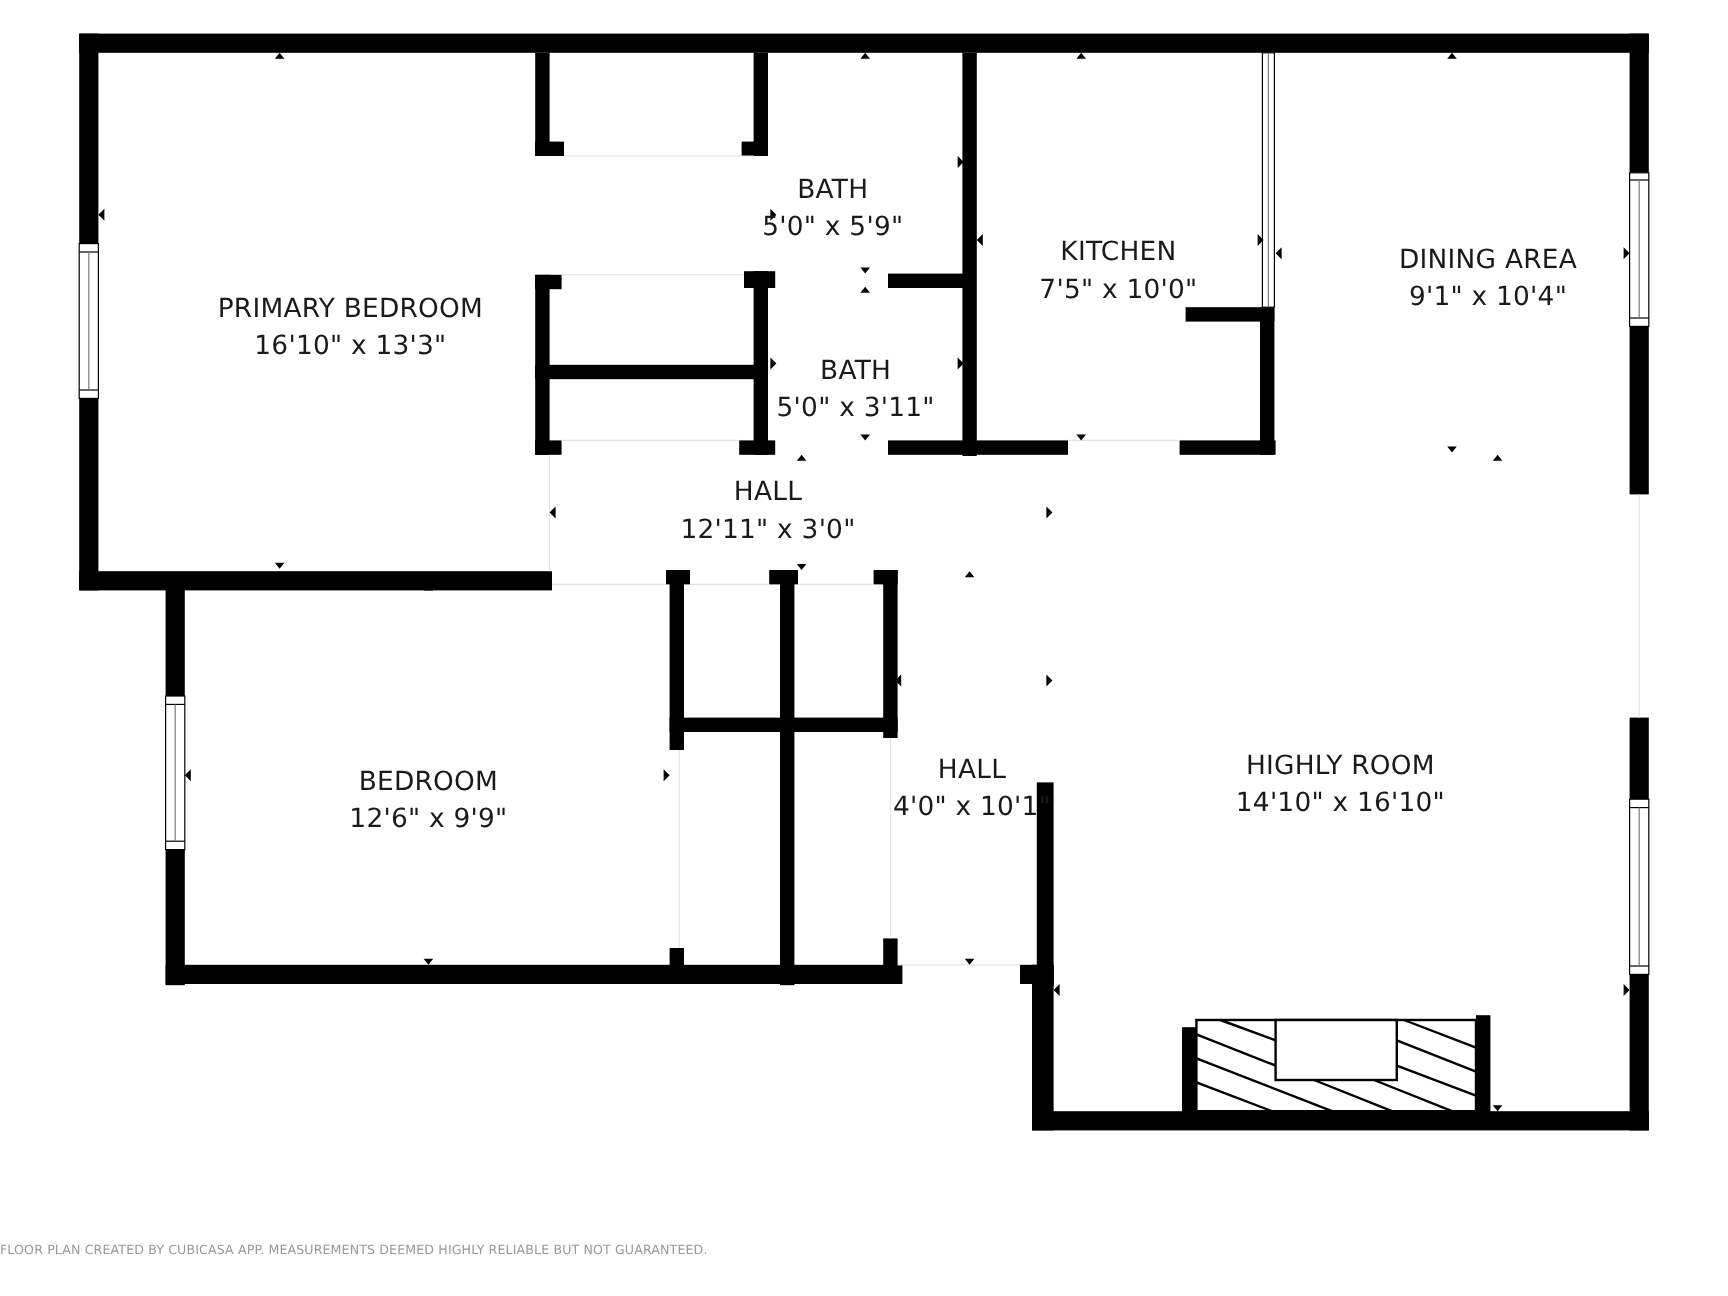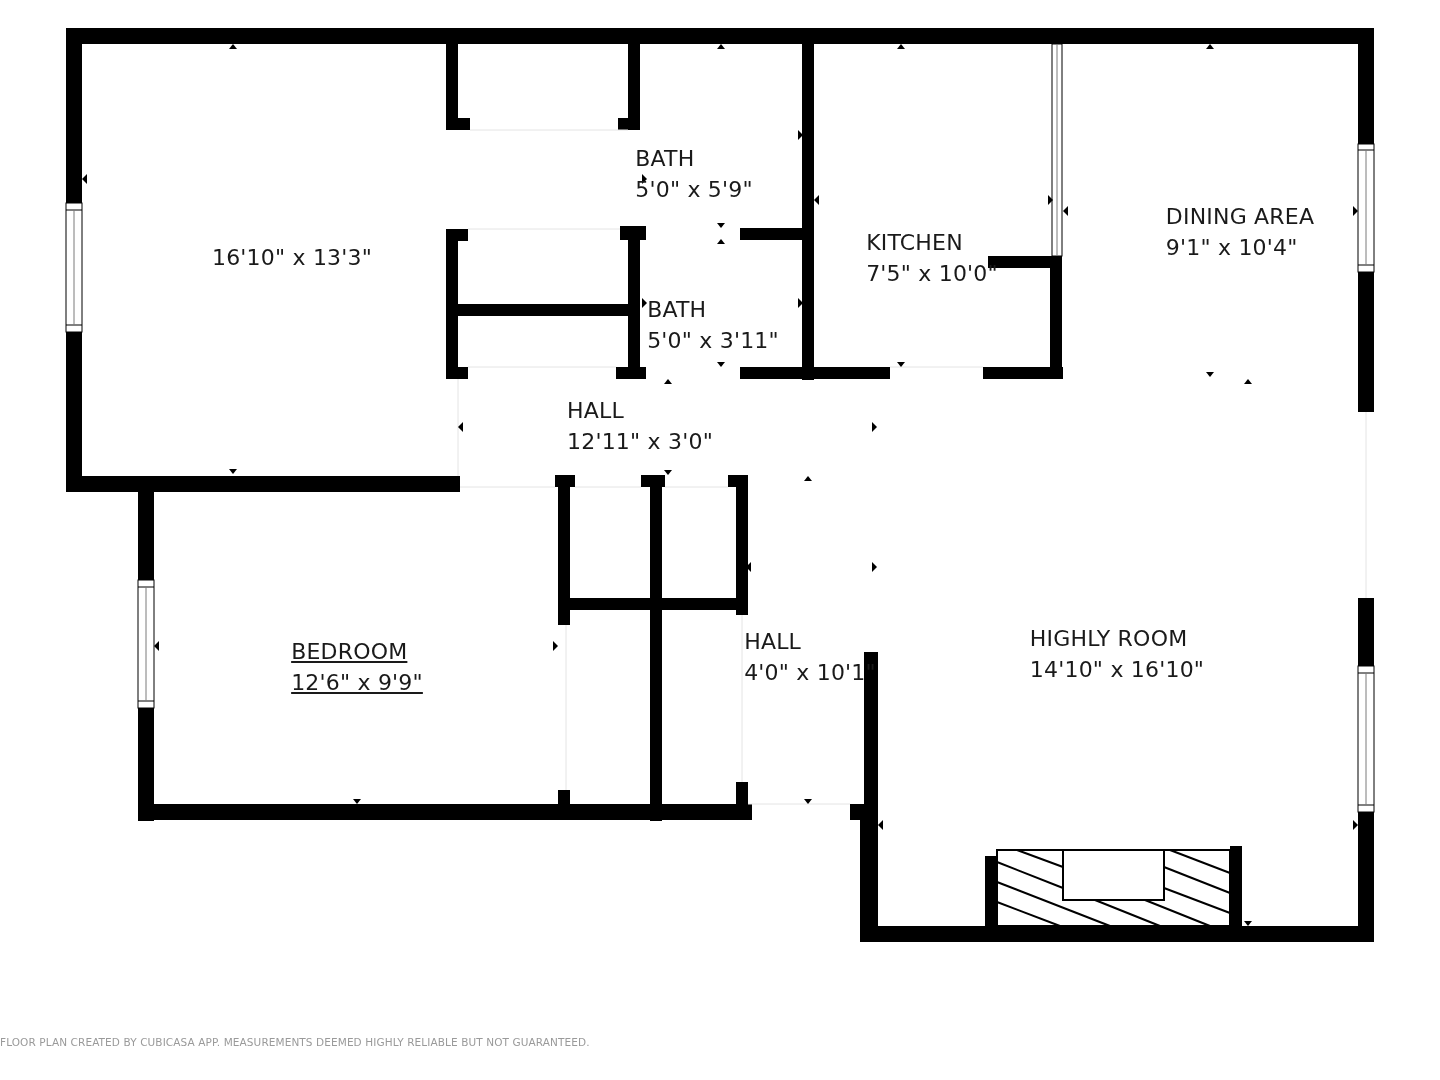--- a/index.html
+++ b/index.html
@@ -1,19 +1,19 @@
 <!DOCTYPE html>
 <html><head>
   <meta charset="utf-8">
   <style>
     html, body { margin: 0; padding: 0; background: #ffffff; }
     body { width: 1440px; height: 1080px; position: relative; overflow: hidden;
            font-family: "DejaVu Sans", "Liberation Sans", sans-serif; }
     #plan { position: absolute; left: 0; top: 0; width: 1440px; height: 1080px; }
-    .room-label { position: absolute; text-align: left; color: #1a1a1a;
+    .room-label { position: absolute; text-align: center; color: #1a1a1a;
                   font-size: 22px; line-height: 31px; white-space: nowrap;
                   transform: translateX(-50%); letter-spacing: 0.2px; }
     .room-label .name { display: block; }
     .room-label .dims { display: block; }
     .footer { position: absolute; left: 0; width: 1440px; top: 1036px; text-align: left;
               font-size: 10.5px; color: #9a9a9a; letter-spacing: 0.1px; }
   </style>
 </head>
 <body>
 
@@ -172,43 +172,44 @@
     <polygon points="751,562 751,572 746,567"></polygon>
     <polygon points="872,562 872,572 877,567"></polygon>
     <polygon points="804,799 812,799 808,804"></polygon>
     <polygon points="883,820 883,830 878,825"></polygon>
     <polygon points="1353,820 1353,830 1358,825"></polygon>
     <polygon points="1244,921 1252,921 1248,926"></polygon>
   </g>
 </svg>
 
 <div class="room-label" style="left:292px;top:242px;">
+  <span class="name">PRIMARY BEDROOM</span>
   <span class="dims">16'10" x 13'3"</span>
 </div>
 <div class="room-label" style="left:694px;top:143px;">
   <span class="name">BATH</span>
   <span class="dims">5'0" x 5'9"</span>
 </div>
 <div class="room-label" style="left:713px;top:294px;">
   <span class="name">BATH</span>
   <span class="dims">5'0" x 3'11"</span>
 </div>
-<div class="room-label" style="left:932px;top:195px;margin-top:32px;">
+<div class="room-label" style="left:932px;top:195px;">
   <span class="name">KITCHEN</span>
   <span class="dims">7'5" x 10'0"</span>
 </div>
 <div class="room-label" style="left:1210px;top:201px;margin-left:30px;">
   <span class="name">DINING AREA</span>
   <span class="dims">9'1" x 10'4"</span>
 </div>
 <div class="room-label" style="left:640px;top:395px;">
   <span class="name">HALL</span>
   <span class="dims">12'11" x 3'0"</span>
 </div>
-<div class="room-label" style="left:357px;top:636px;text-decoration:underline;">
+<div class="room-label" style="left:357px;top:636px;">
   <span class="name">BEDROOM</span>
   <span class="dims">12'6" x 9'9"</span>
 </div>
 <div class="room-label" style="left:810px;top:626px;">
   <span class="name">HALL</span>
   <span class="dims">4'0" x 10'1"</span>
 </div>
 <div class="room-label" style="left:1117px;top:623px;">
   <span class="name">HIGHLY ROOM</span>
   <span class="dims">14'10" x 16'10"</span>

